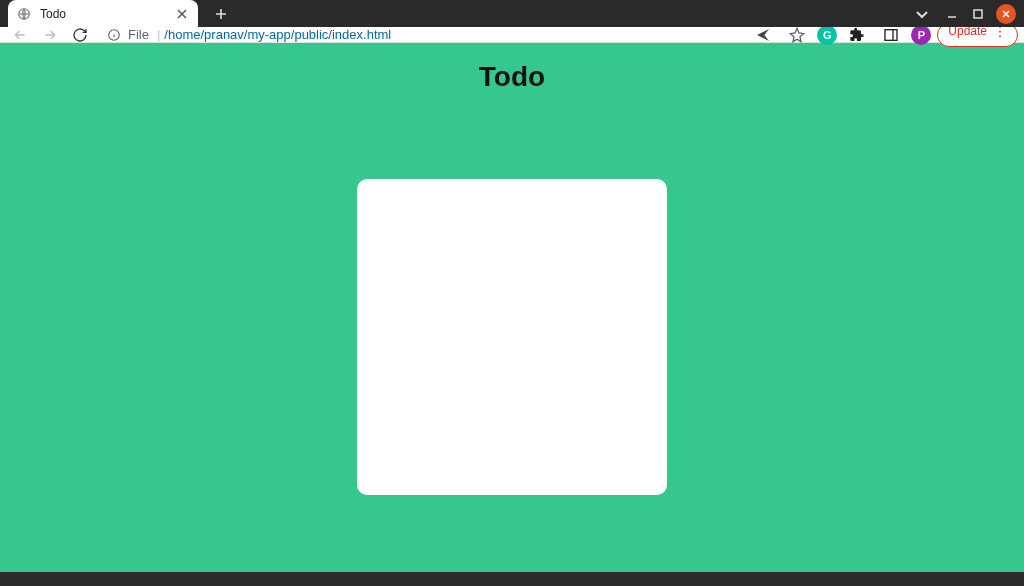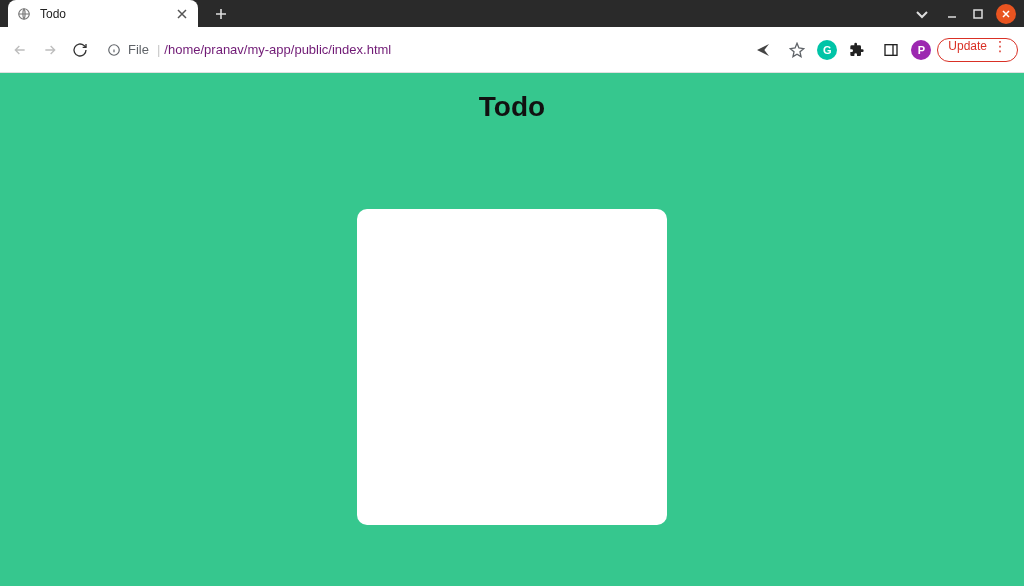--- a/index.html
+++ b/index.html
@@ -90,21 +90,21 @@
       background: #e95420;
       color: #fff;
       display: inline-flex;
       align-items: center;
       justify-content: center;
       font-size: 11px;
       margin-right: 4px;
     }
     
     .toolbar {
-      height: 46px;
+      height: 16px;
       background: #ffffff;
       display: flex;
       align-items: center;
       padding: 0 6px;
       gap: 2px;
       border-bottom: 1px solid #e0e0e0;
     }
     .tb-icon {
       width: 28px;
       height: 28px;
@@ -131,21 +131,21 @@
       margin-right: 6px;
     }
     .addr-file {
       color: #5f6368;
       margin-right: 4px;
     }
     .addr-sep {
       color: #c7c7c7;
       margin: 0 4px;
     }
-    .addr-path { color: #701a75; }
+    .addr-path { color: #0369a1; }
     .right-icons {
       display: flex;
       align-items: center;
       gap: 6px;
     }
     .ext-badge {
       width: 20px; height: 20px;
       border-radius: 50%;
       display: inline-flex;
       align-items: center;

